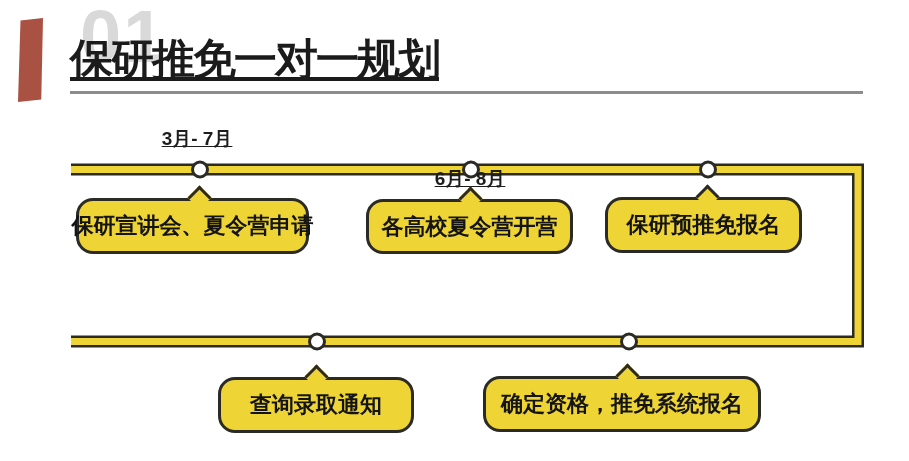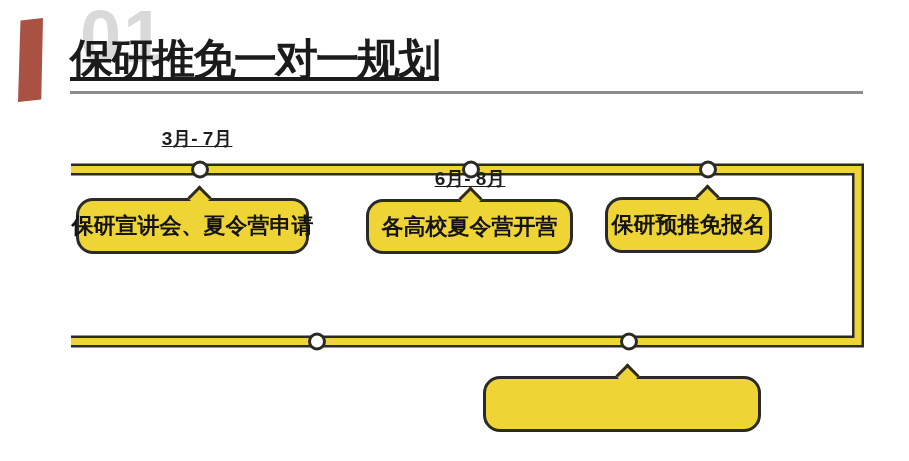--- a/index.html
+++ b/index.html
@@ -84,22 +84,27 @@
 
 
   <div class="bubble" style="left:76px;top:198px;width:233px;height:56px;">
     <div class="pointer" style="left:112px;"></div>
     <span>保研宣讲会、夏令营申请</span>
   </div>
   <div class="bubble" style="left:366px;top:199px;width:207px;height:55px;">
     <div class="pointer" style="left:93px;"></div>
     <span>各高校夏令营开营</span>
   </div>
-  <div class="bubble" style="left:605px;top:197px;width:167px;height:56px;justify-content:center;">
+  <div class="bubble" style="left:605px;top:197px;width:197px;height:56px;justify-content:center;">
     <div class="pointer" style="left:91px;"></div>
     <span>保研预推免报名</span>
   </div>
 
+  <div class="bubble" style="left:218px;top:377px;width:196px;height:56px;">
+    <div class="pointer" style="left:87px;"></div>
+    <span>查询录取通知</span>
+  </div>
   <div class="bubble" style="left:483px;top:376px;width:278px;height:56px;">
     <div class="pointer" style="left:133px;"></div>
+    <span>确定资格，推免系统报名</span>
   </div>
 
 </div>
 
 </body></html>

